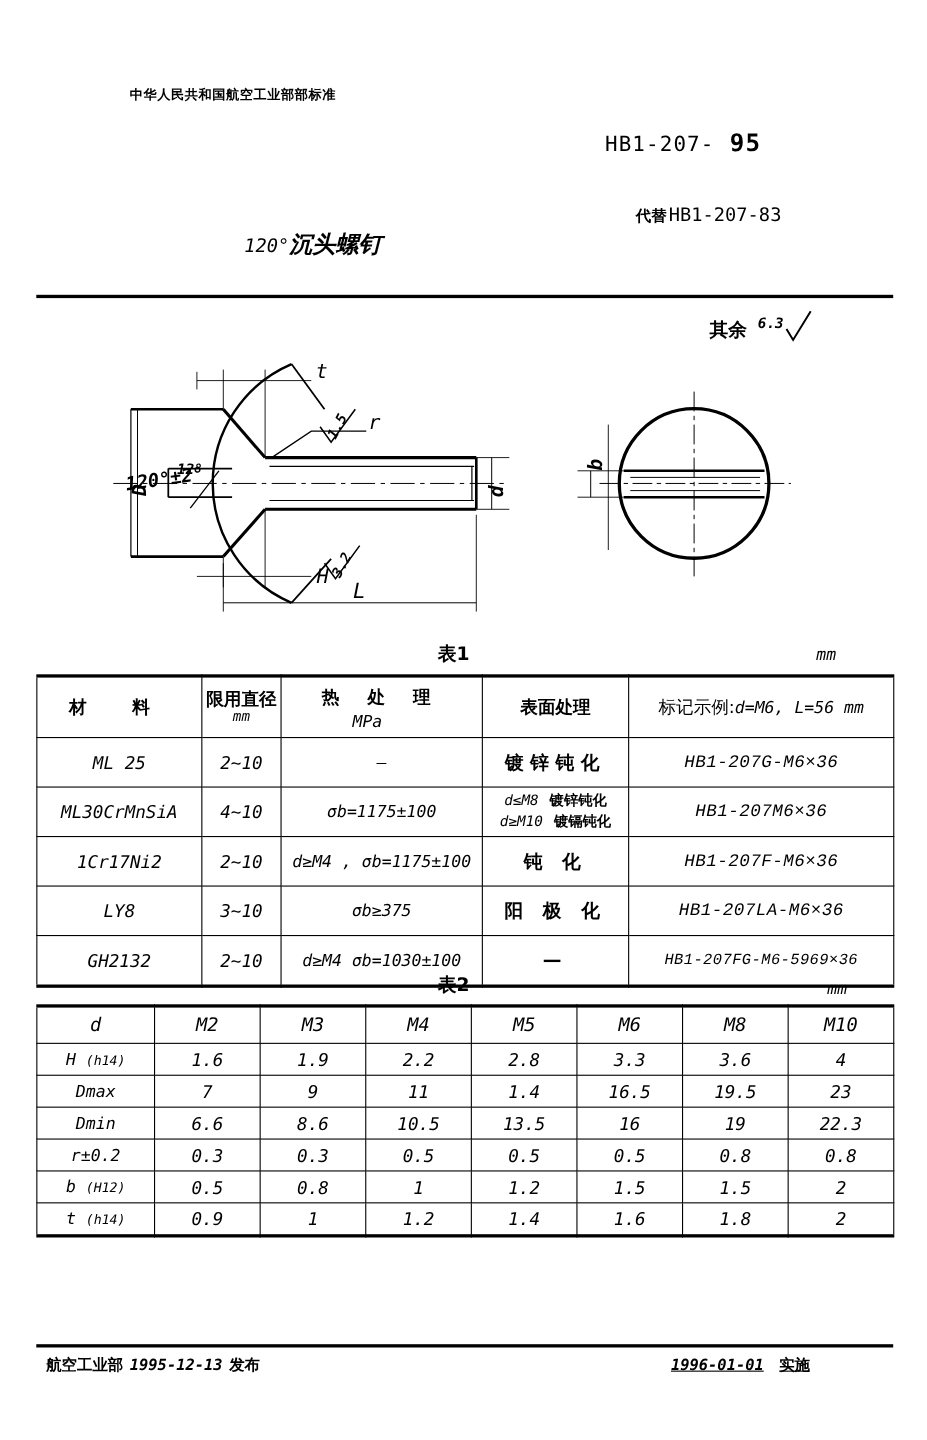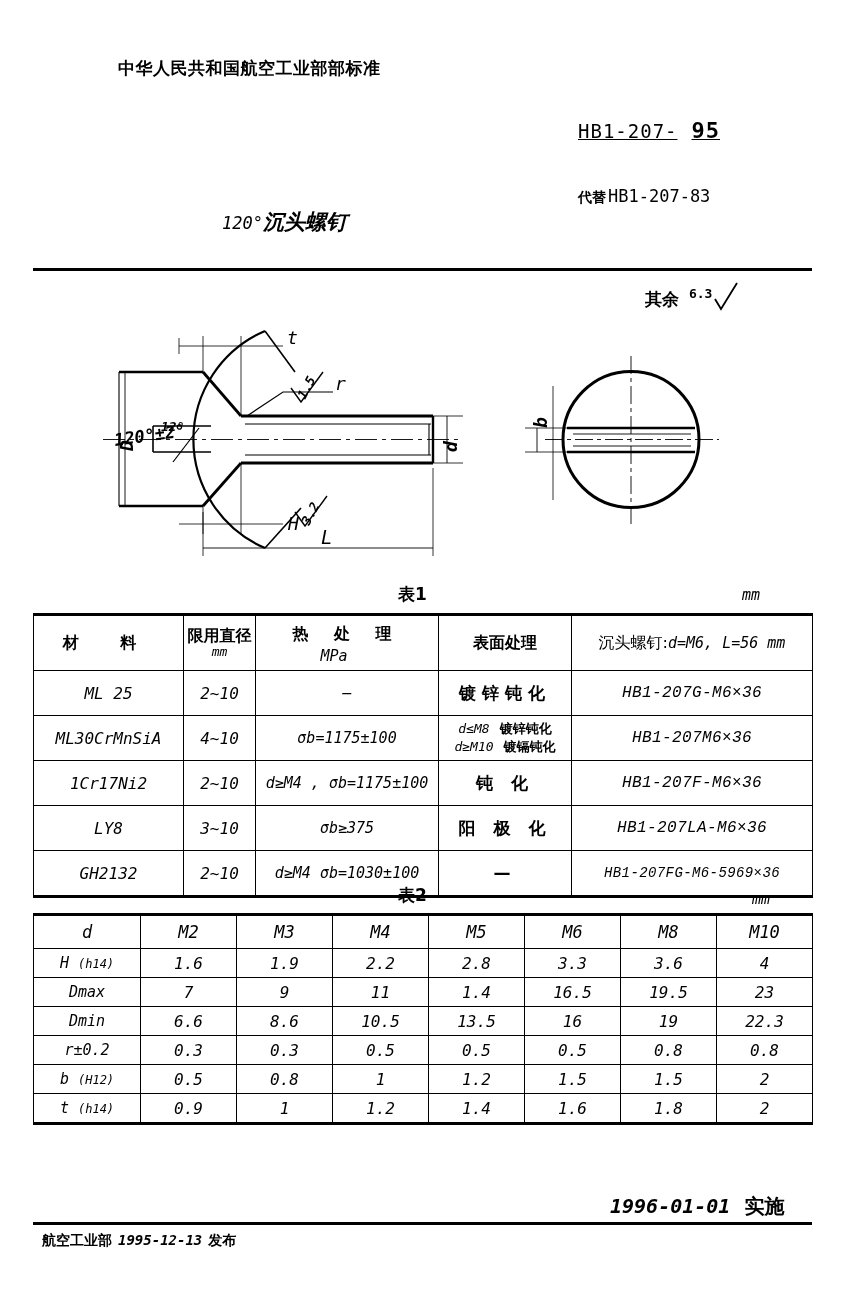--- a/index.html
+++ b/index.html
@@ -18,37 +18,36 @@
 
   .page {
     position: absolute;
     inset: 0;
   }
 
   
   .std-org {
     position: absolute;
     left: 118px;
-    top: 57px;
-    font-family: "DejaVu Sans", sans-serif;
-    font-size: 17px;
+    top: 78px;
+    font-family: "DejaVu Sans", sans-serif;
+    font-size: 12px;
     font-weight: bold;
     letter-spacing: 0.5px;
     white-space: nowrap;
     text-align: right;
   }
   .std-no {
     position: absolute;
-    left: 578px;
+    left: 550px;
     top: 118px;
     font-family: "DejaVu Sans Mono", monospace;
     font-size: 19px;
     letter-spacing: 1px;
     white-space: nowrap;
-    text-decoration: underline;
   }
   .std-no .year {
     font-size: 22px;
     font-weight: bold;
     margin-left: 14px;
   }
   .doc-title {
     position: absolute;
     left: 222px;
     top: 178px;
@@ -103,20 +102,21 @@
     font-size: 17px;
     font-weight: bold;
     white-space: nowrap;
   }
   .surface-note .val {
     font-family: "DejaVu Sans Mono", monospace;
     font-size: 13px;
     position: relative;
     top: -7px;
     left: 4px;
+    font-style: italic;
   }
 
   
   .tbl-caption {
     position: absolute;
     font-family: "DejaVu Sans", sans-serif;
     font-size: 17px;
     font-weight: bold;
     white-space: nowrap;
   }
@@ -235,25 +235,26 @@
   }
   .foot-left .date {
     font-family: "DejaVu Sans Mono", monospace;
     font-style: italic;
     font-weight: bold;
     margin: 0 6px;
   }
   .foot-right {
     position: absolute;
     left: 610px;
-    top: 1193px;
-    font-family: "DejaVu Sans", sans-serif;
-    font-size: 20px;
-    font-weight: bold;
-    white-space: nowrap;
+    top: 1232px;
+    font-family: "DejaVu Sans", sans-serif;
+    font-size: 14px;
+    font-weight: bold;
+    white-space: nowrap;
+    text-decoration: underline;
   }
   .foot-right .date {
     font-family: "DejaVu Sans Mono", monospace;
     font-style: italic;
     font-weight: bold;
     margin-right: 14px;
   }
 
   svg text {
     font-family: "DejaVu Sans Mono", monospace;
@@ -406,21 +407,21 @@
           </div>
         </td>
         <td class="hdr">
           <div class="hdr-stack">
             <div class="hdr-sp">热 处 理</div>
             <div><span class="mpa">MPa</span></div>
           </div>
         </td>
         <td class="hdr">表面处理</td>
         <td class="mark-hdr">
-          <span>沉头螺钉:</span><span class="m">d=M6, L=56 mm</span>
+          <span>标记示例:</span><span class="m">d=M6, L=56 mm</span>
         </td>
       </tr>
 
       <tr>
         <td class="mat">ML 25</td>
         <td class="dia">2~10</td>
         <td class="heat">—</td>
         <td class="surf">镀锌钝化</td>
         <td class="mark">HB1-207G-M6×36</td>
       </tr>

